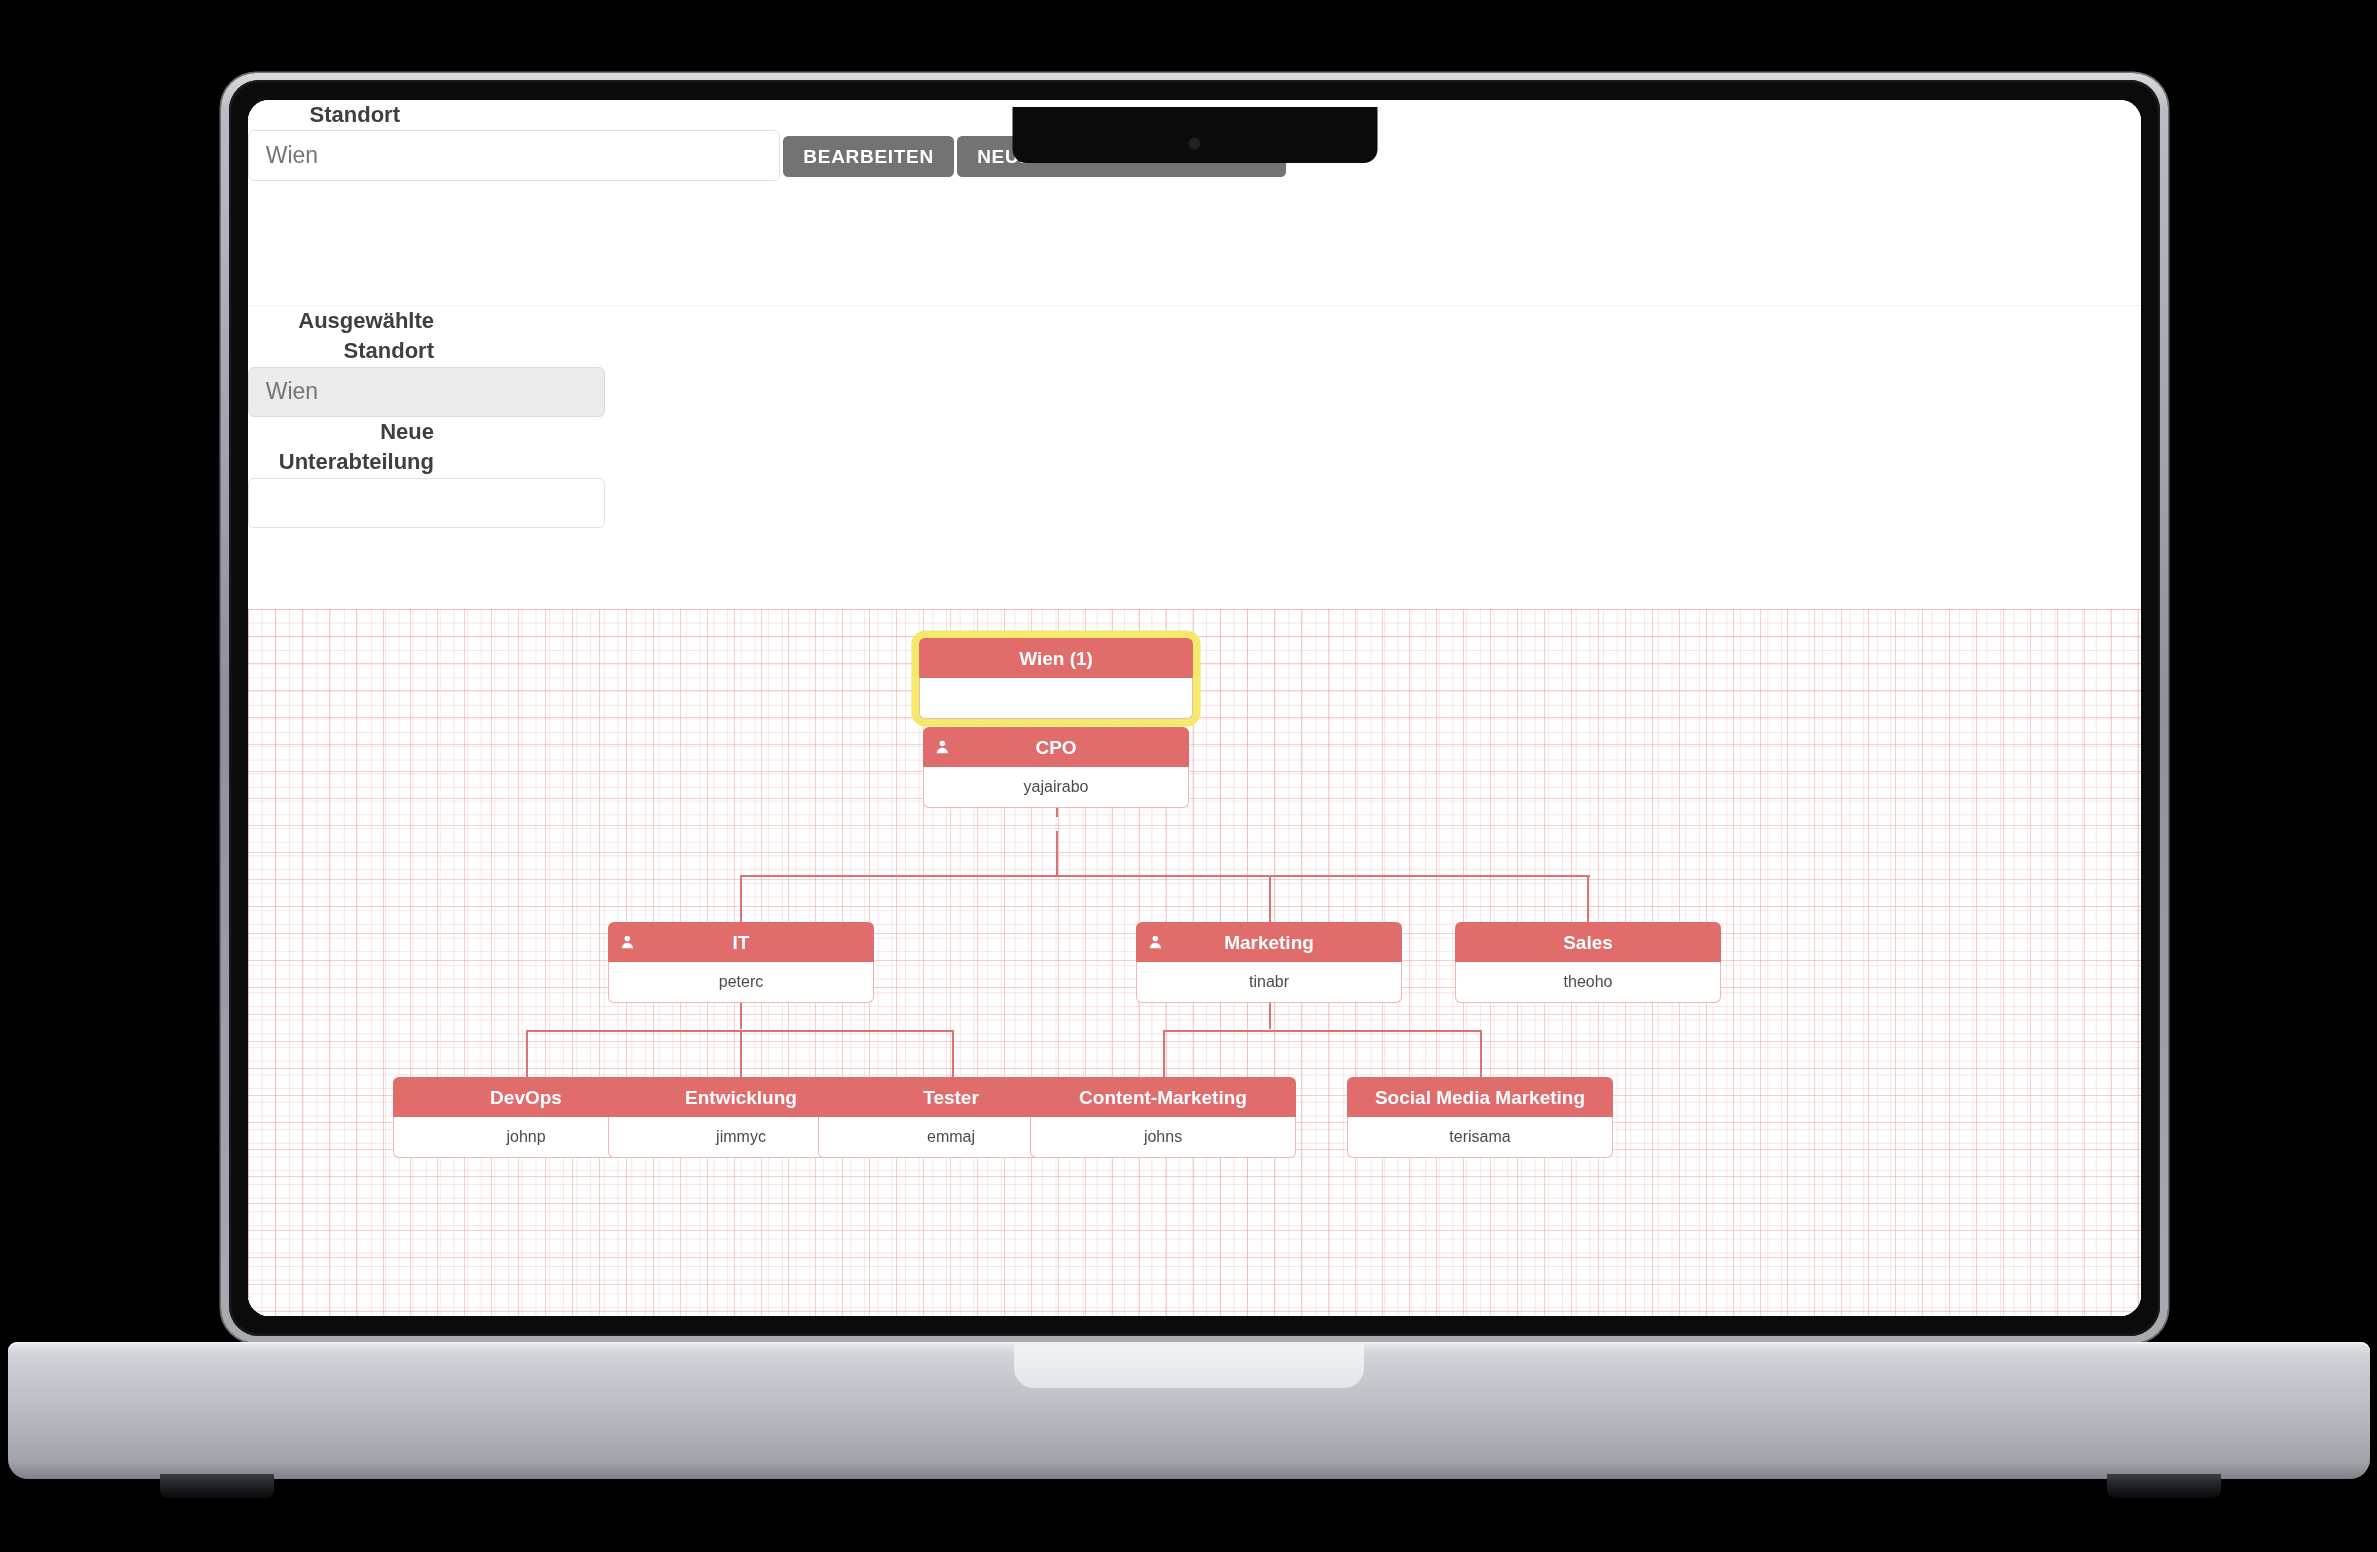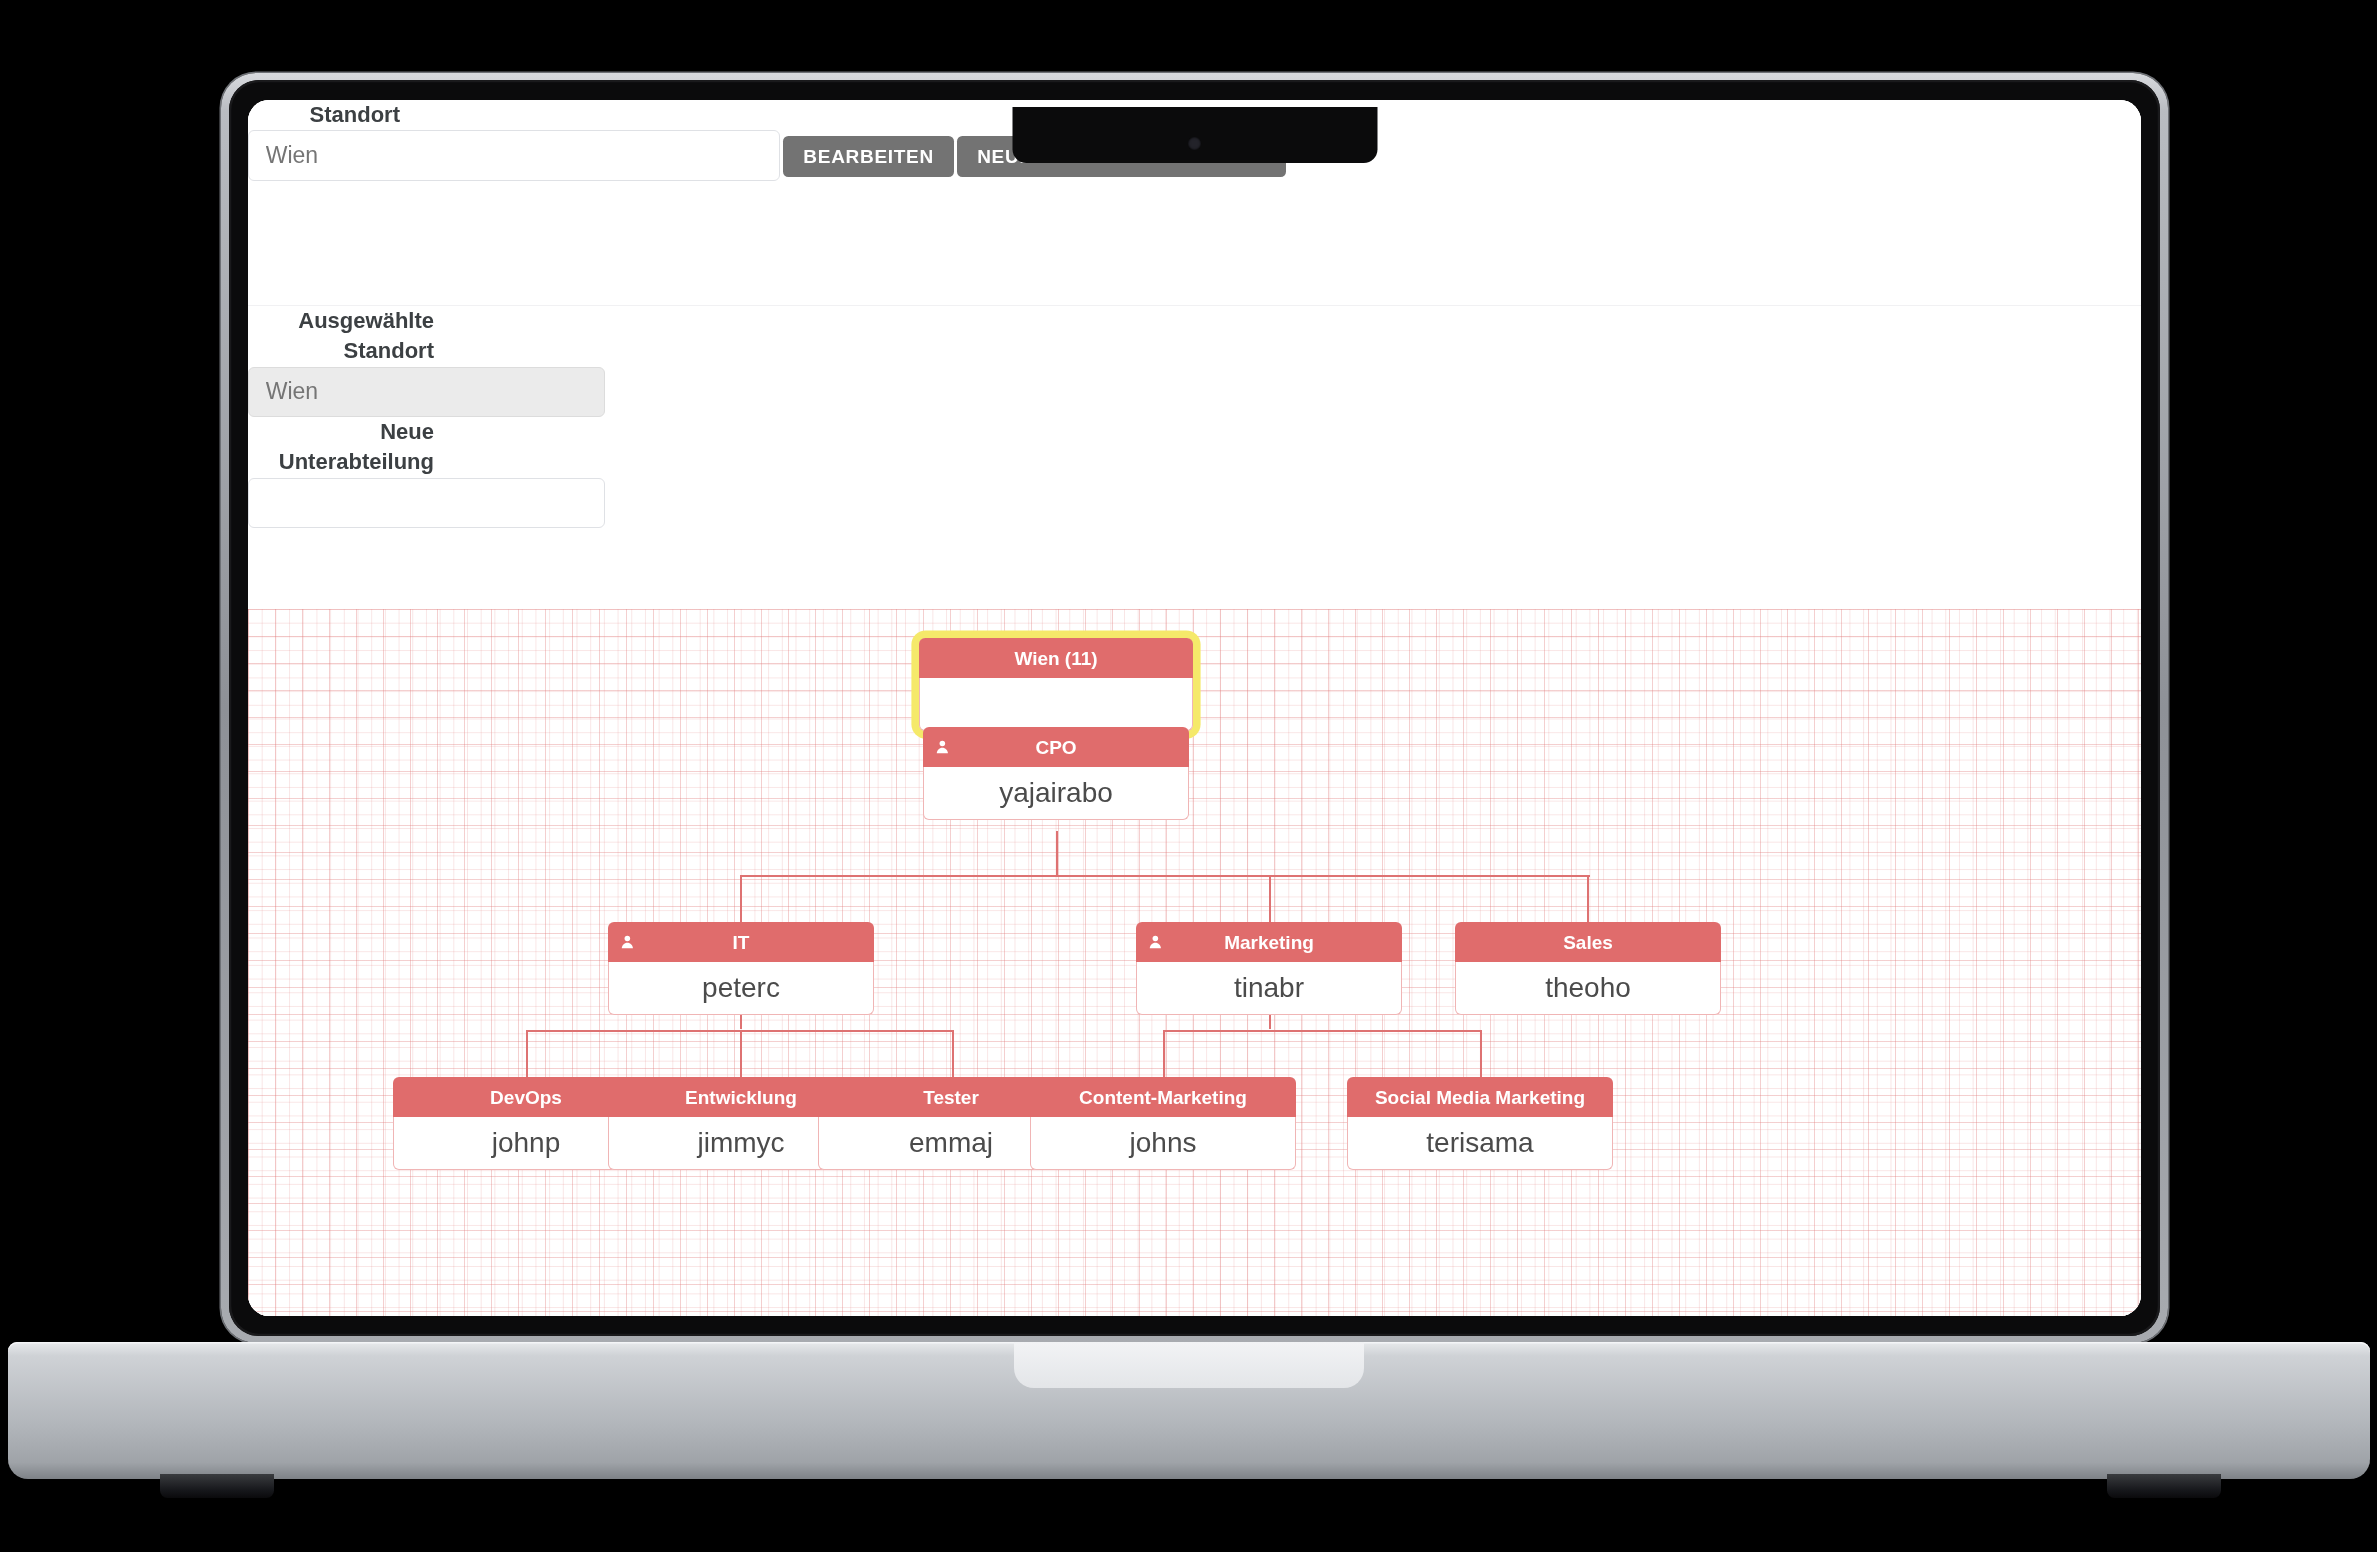--- a/index.html
+++ b/index.html
@@ -207,21 +207,21 @@
     line-height: 1;
     white-space: nowrap;
     overflow: hidden;
   }
   .node-body {
     background: #ffffff;
     border: 1.5px solid #f0b5b5;
     border-top: none;
     border-radius: 0 0 6px 6px;
     color: #4b4b4b;
-    font-size: 28px;
+    font-size: 16px;
     text-align: center;
     padding: 12px 4.6px;
     line-height: 1;
     min-height: 23px;
     white-space: nowrap;
     overflow: hidden;
   }
   .person-icon {
     position: absolute;
     left: 10.6px;
@@ -302,21 +302,21 @@
             <div class="conn conn-v" style="left:278px; top:421px; height:47px;"></div>
             <div class="conn conn-v" style="left:492px; top:421px; height:47px;"></div>
             <div class="conn conn-v" style="left:704px; top:421px; height:47px;"></div>
 
             <div class="conn conn-v" style="left:1021px; top:376px; height:44px;"></div>
             <div class="conn conn-h" style="left:915px; top:421px; width:319px;"></div>
             <div class="conn conn-v" style="left:915px; top:421px; height:47px;"></div>
             <div class="conn conn-v" style="left:1232px; top:421px; height:47px;"></div>
 
             <div class="node selected" style="left:671px; top:29px; width:274px;">
-              <div class="node-head">Wien (11)</div>
+              <div class="node-head">Wien (1)</div>
               <div class="node-body">&nbsp;</div>
             </div>
 
             <div class="node" style="left:675px; top:118px; width:266px;">
               <div class="node-head">
                 <svg class="person-icon" viewBox="0 0 24 24" fill="currentColor">
                   <circle cx="12" cy="7" r="4"></circle>
                     <path d="M4 21c0-4.4 3.6-8 8-8s8 3.6 8 8z"></path>
                 </svg>
                 <span>CPO</span>

